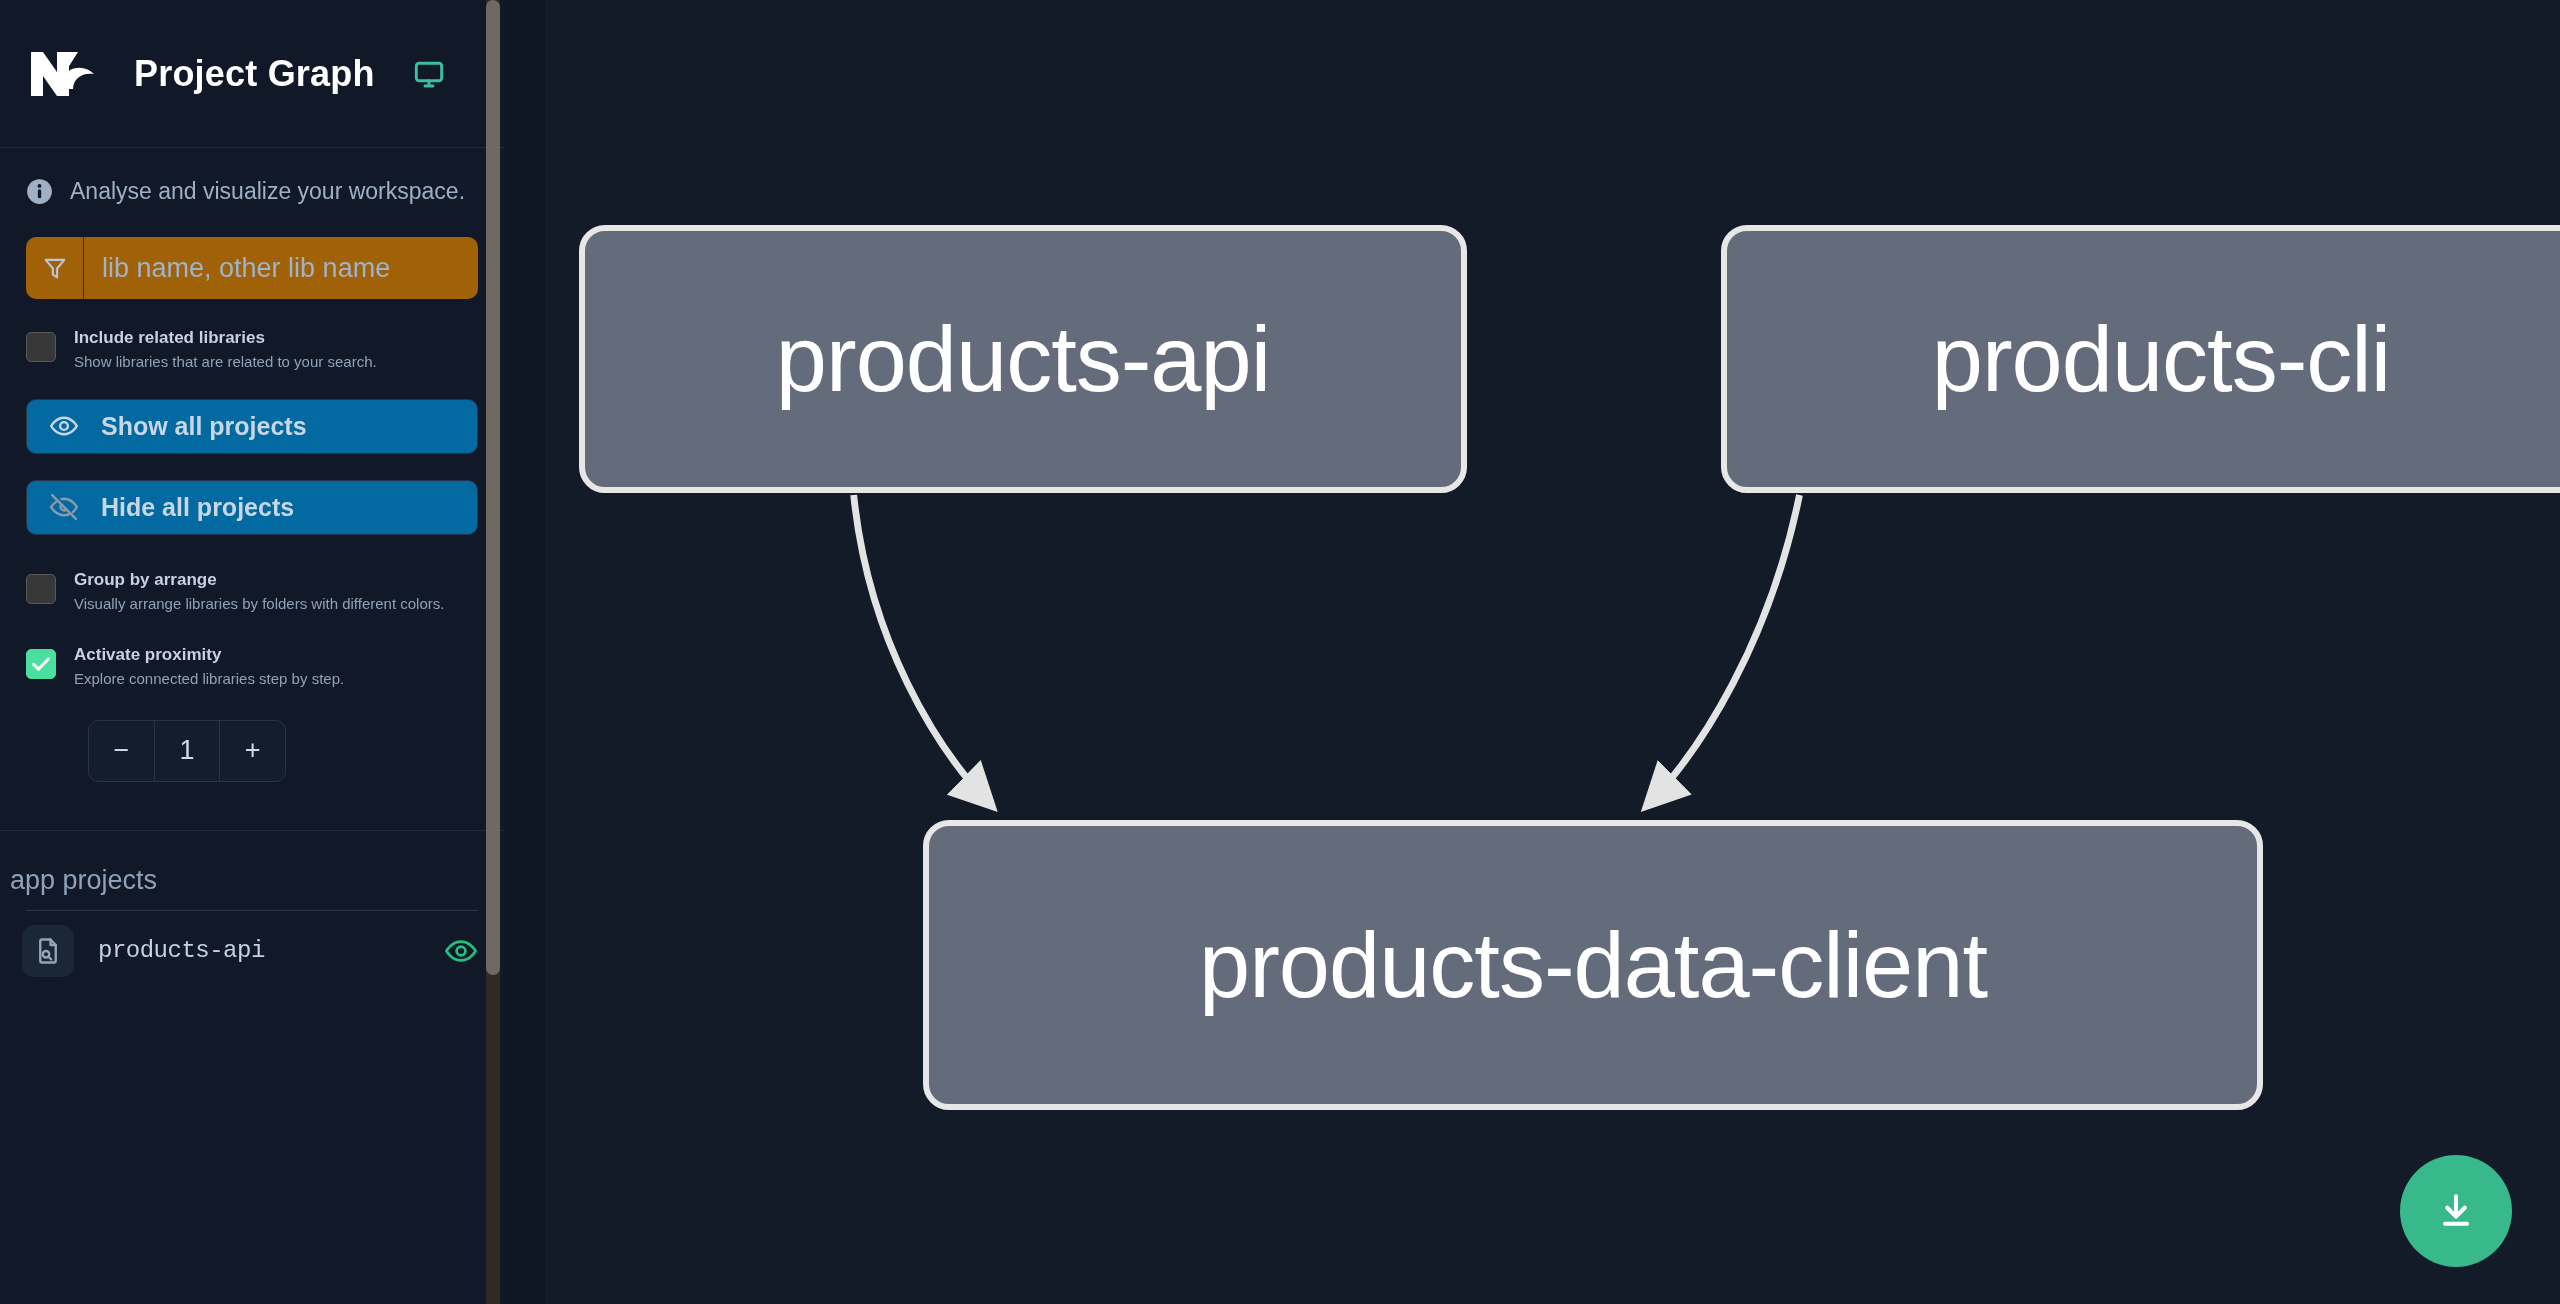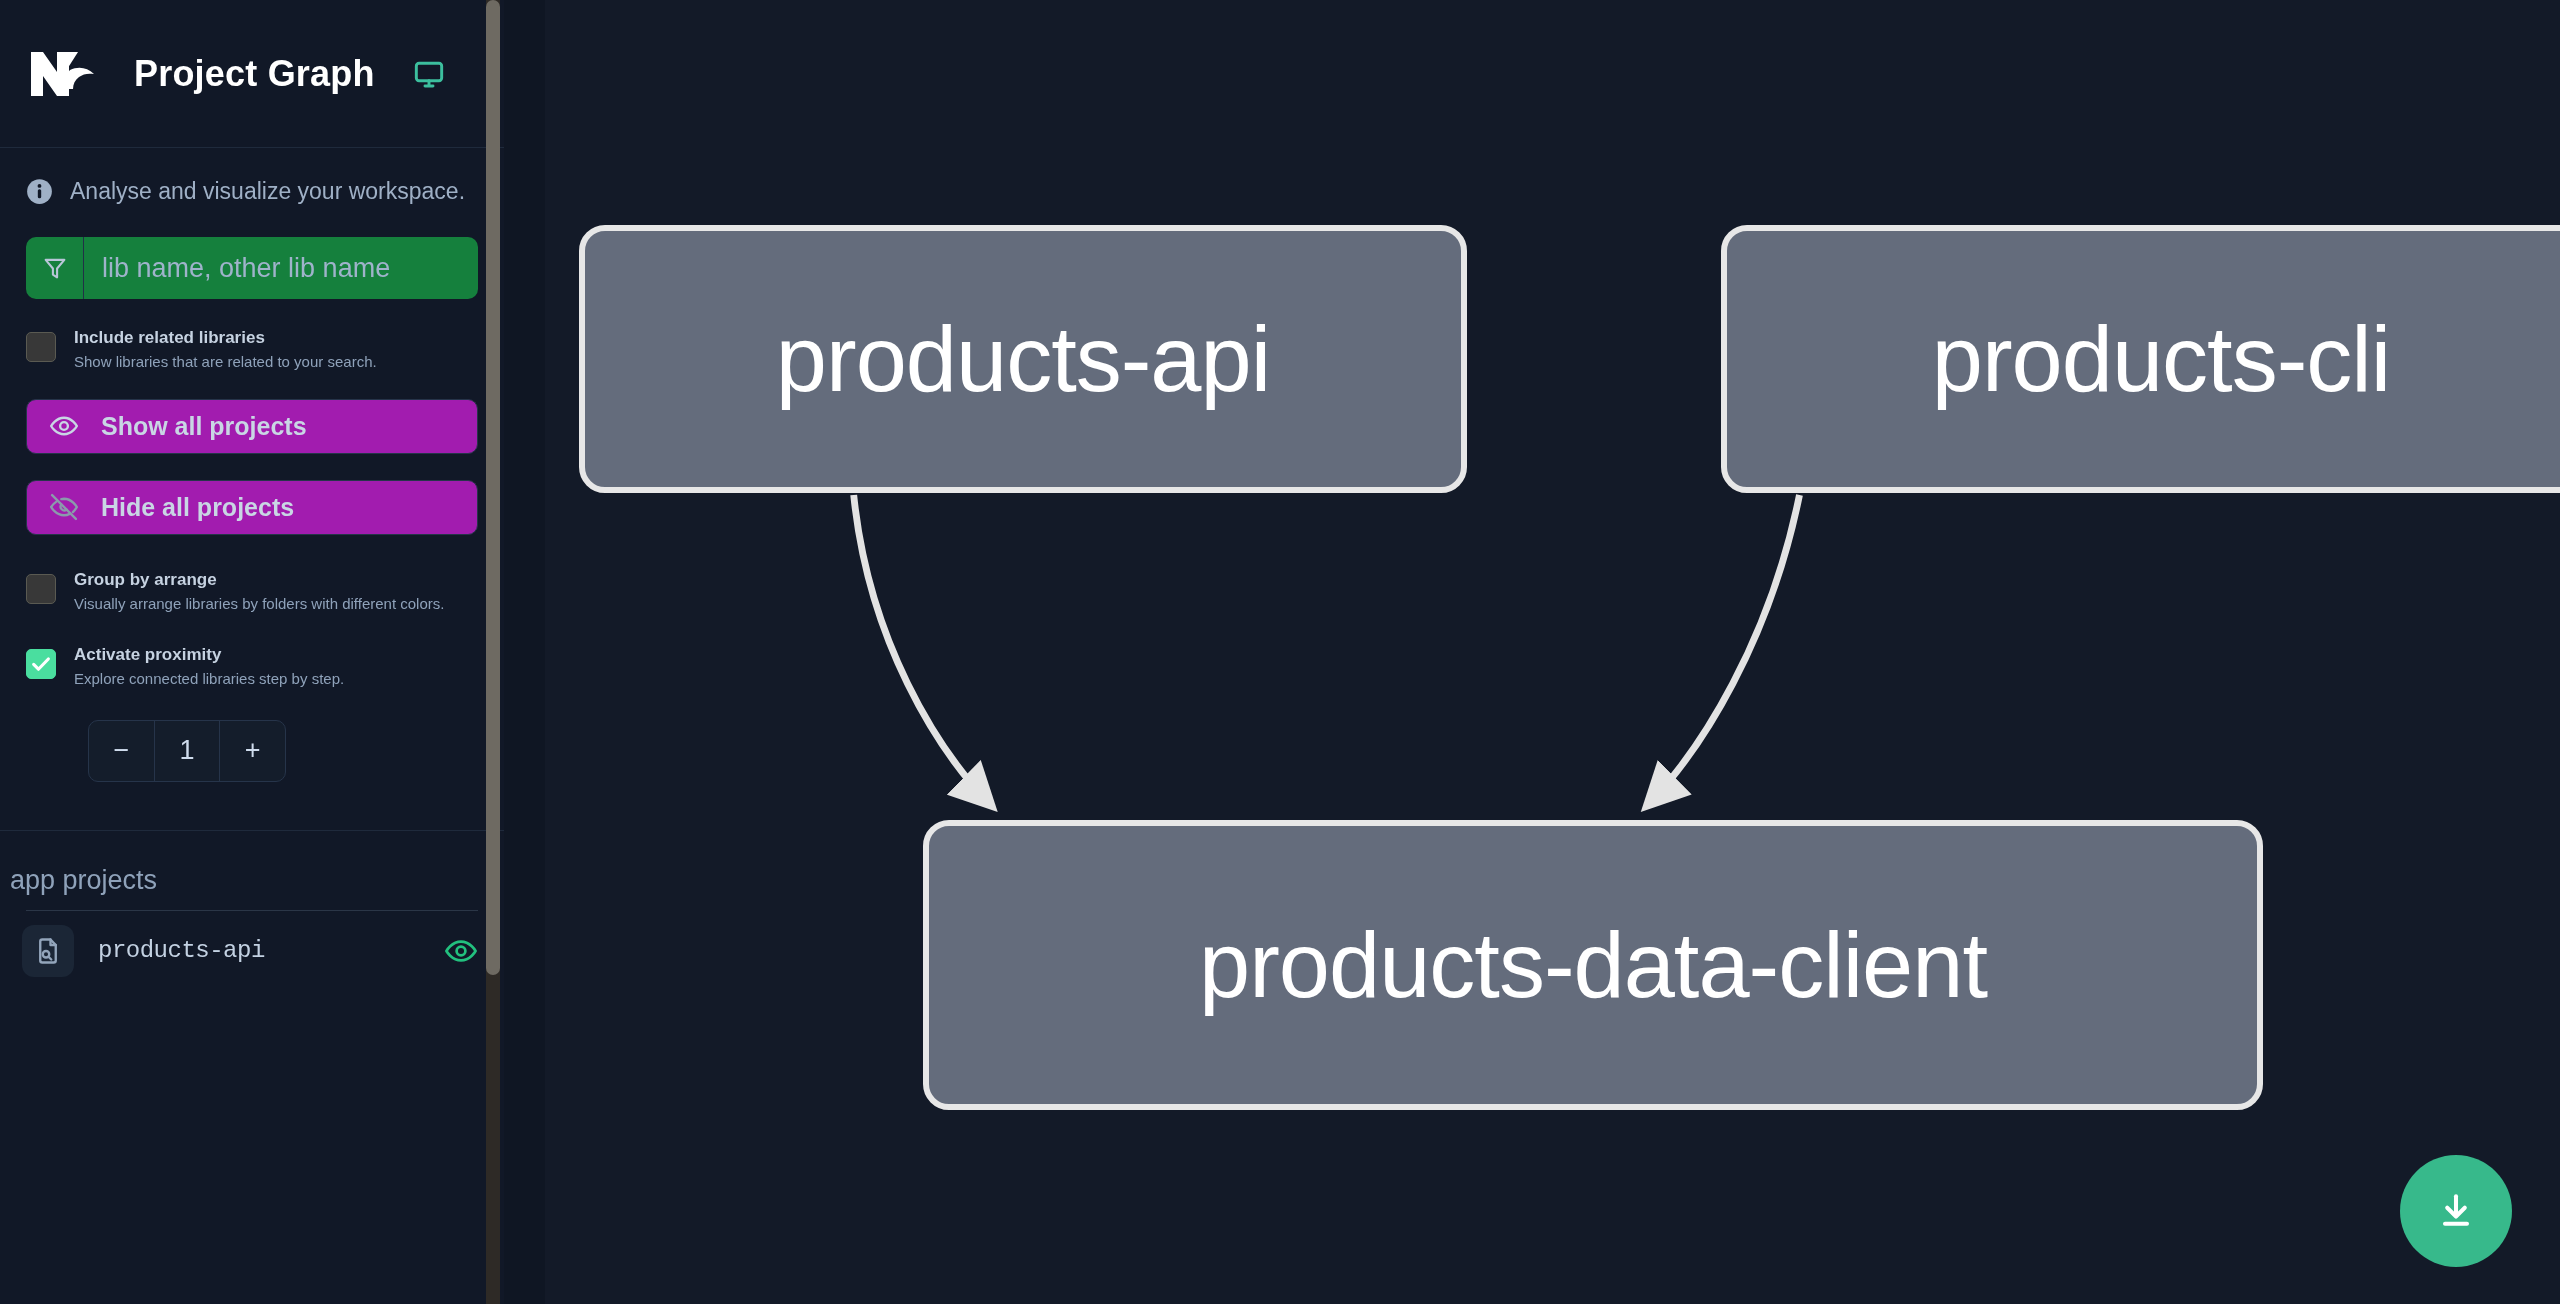--- a/index.html
+++ b/index.html
@@ -42,21 +42,21 @@
   }
   .info-icon { flex: 0 0 27px; width: 27px; height: 27px; }
   .sb-info-text { font-size: 23px; color: #9fb0c6; white-space: nowrap; }
 
   .sb-body { padding: 0 26px; }
 
   
   .search-wrap {
     display: flex; align-items: stretch;
     height: 62px;
-    background: #15803d;
+    background: #a16207;
     border-radius: 10px;
     overflow: hidden;
     margin-top: 10px;
   }
   .search-icon-box {
     width: 58px; display: flex; align-items: center; justify-content: center;
     border-right: 1px solid #223047;
   }
   .search-input {
     flex: 1; background: transparent; border: 0; outline: none;
@@ -78,21 +78,21 @@
   .cb .tick { display: none; }
   .cb.checked .tick { display: block; }
   .check-texts { flex: 1; }
   .check-label { font-size: 17px; font-weight: 700; color: #c6d2e1; line-height: 1.25; }
   .check-desc { font-size: 15px; color: #8fa2ba; line-height: 1.35; margin-top: 4px; }
 
   
   .wide-btn {
     display: flex; align-items: center; gap: 22px;
     height: 55px; width: 100%;
-    background: #a21caf; border: 1px solid #2a3span;
+    background: #0369a1; border: 1px solid #2a3span;
     border: 1px solid #26344a; border-radius: 10px;
     margin-top: 26px; padding-left: 22px; cursor: pointer;
   }
   .wide-btn span.lbl { font-size: 25px; font-weight: 700; color: #c9d6e4; }
 
   
   .stepper {
     display: flex; margin: 30px 0 0 62px;
     width: 198px; height: 62px;
     border: 1px solid #26344a; border-radius: 10px; overflow: hidden;

